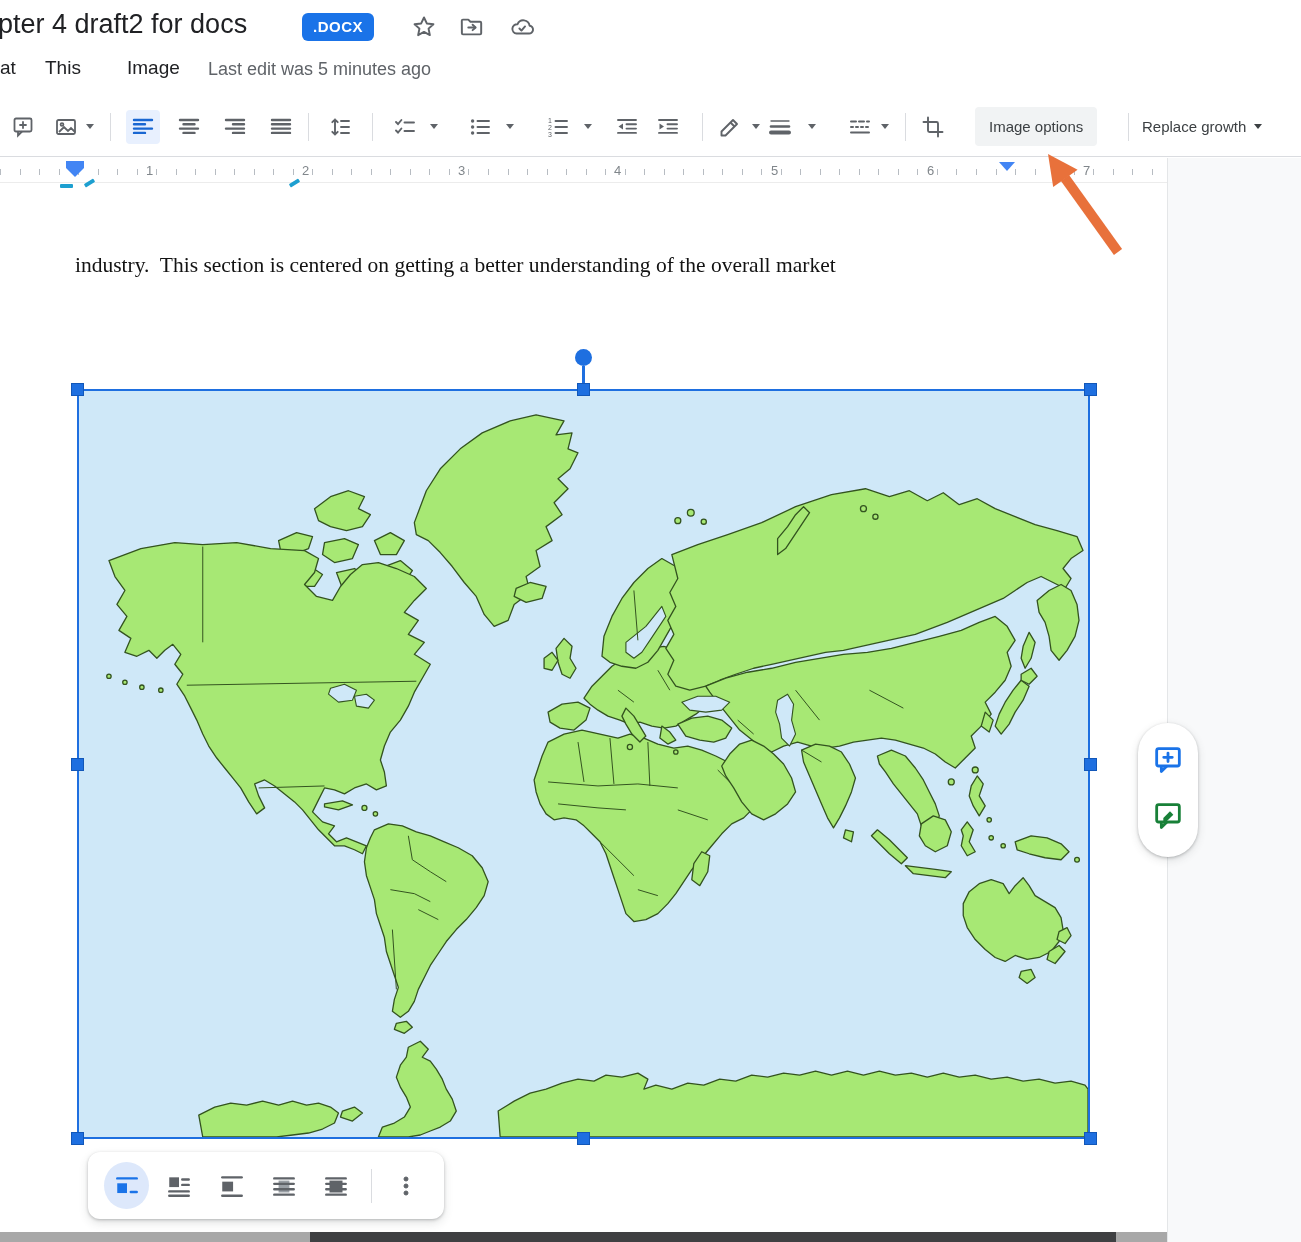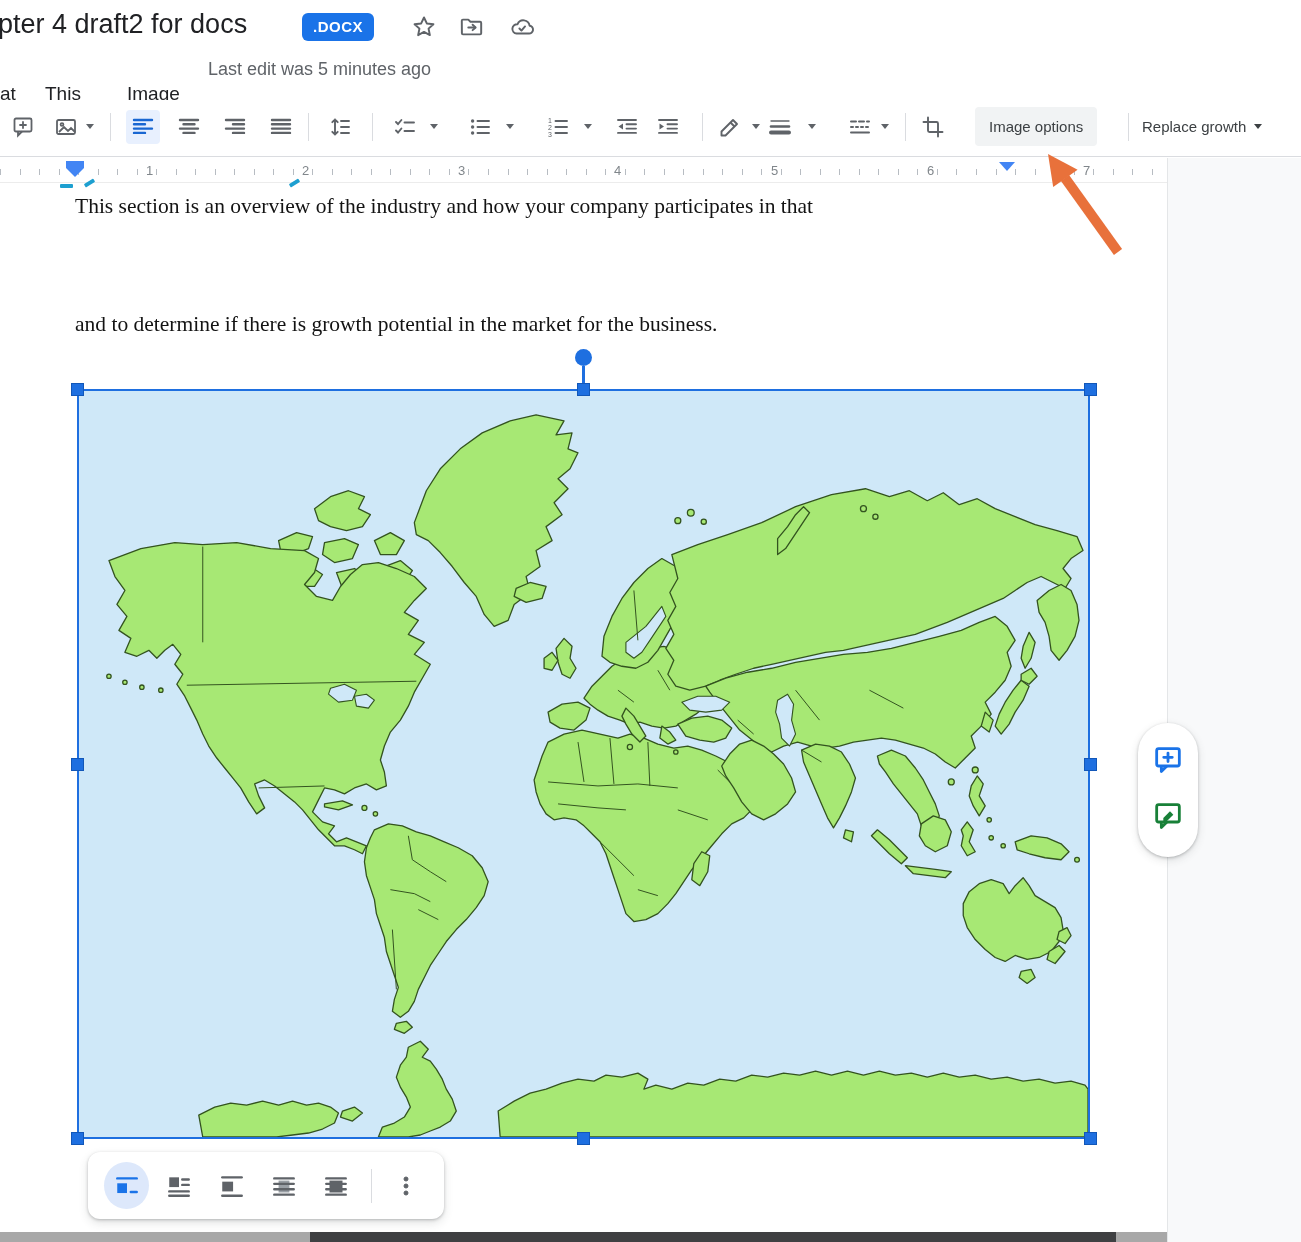--- a/index.html
+++ b/index.html
@@ -10,21 +10,21 @@
   }
   .abs { position:absolute; }
 
   
   .doc-title { left:-2px; top:9px; font-size:27px; color:#202124; white-space:nowrap; }
   .docx-badge {
     left:302px; top:13px; background:#1a73e8; color:#fff; font-size:15px; font-weight:bold;
     letter-spacing:.5px; padding:4px 11px; border-radius:6px; line-height:20px;
   }
   .hdr-ico { top:14px; width:26px; height:26px; color:#5f6368; }
-  .menu-item { top:57px; font-size:19px; color:#202124; cursor:default;margin-top:26px; }
+  .menu-item { top:57px; font-size:19px; color:#202124; cursor:default; }
   .last-edit { left:208px; top:59px; font-size:18px; color:#5f6368; white-space:nowrap; }
 
   
   .toolbar { left:0; top:100px; width:1301px; height:57px; background:#fff; border-bottom:1px solid #dadce0; }
   .tbtn { position:absolute; top:110px; width:34px; height:34px; border-radius:4px;
           display:flex; align-items:center; justify-content:center; }
   .tbtn.active { background:#e8f0fe; }
   .tbtn svg { stroke:#5f6368; }
   .tbtn.active svg { stroke:#1967d2; }
   .caret { position:absolute; top:124px; width:0; height:0;
@@ -261,22 +261,21 @@
   <div class="abs indent-rect"></div>
   <div class="abs indent-tri-l"></div>
   <div class="abs indent-tri-r"></div>
 
   <div class="frag" style="left:60px;top:184px;width:13px;height:4px"></div>
   <div class="frag" style="left:84px;top:181px;width:11px;height:4px;transform:rotate(-32deg)"></div>
   <div class="frag" style="left:289px;top:181px;width:11px;height:4px;transform:rotate(-32deg)"></div>
 
   <div class="abs side-panel"></div>
 
-  <div class="body-line" style="top:194px">This section is an overview of the industry and how your company participates in that</div>
-  <div class="body-line" style="top:312px">and to determine if there is growth potential in the market for the business.</div>
+  <div class="body-line" style="top:253px">industry.  This section is centered on getting a better understanding of the overall market</div>
 
   <div class="abs rot-stem"></div>
   <div class="abs rot-circle"></div>
 
   <div class="abs map-frame">
     <svg width="1009" height="746" viewBox="0 0 1011 748" preserveAspectRatio="none">
       <rect width="1011" height="748" fill="#cfe8f8"></rect>
       <g fill="#a7e874" stroke="#33531f" stroke-width="1.3" stroke-linejoin="round">
 
         <path d="M336,132 L348,100 L362,78 L382,58 L404,42 L432,30 L458,24 L486,30 L478,44 L494,42 L490,58 L500,62 L492,78 L480,88 L490,98 L476,112 L484,124 L468,136 L474,150 L458,160 L462,176 L448,186 L452,202 L436,214 L430,230 L416,236 L406,224 L398,206 L386,192 L374,176 L362,162 L350,150 L338,144 Z"></path>

